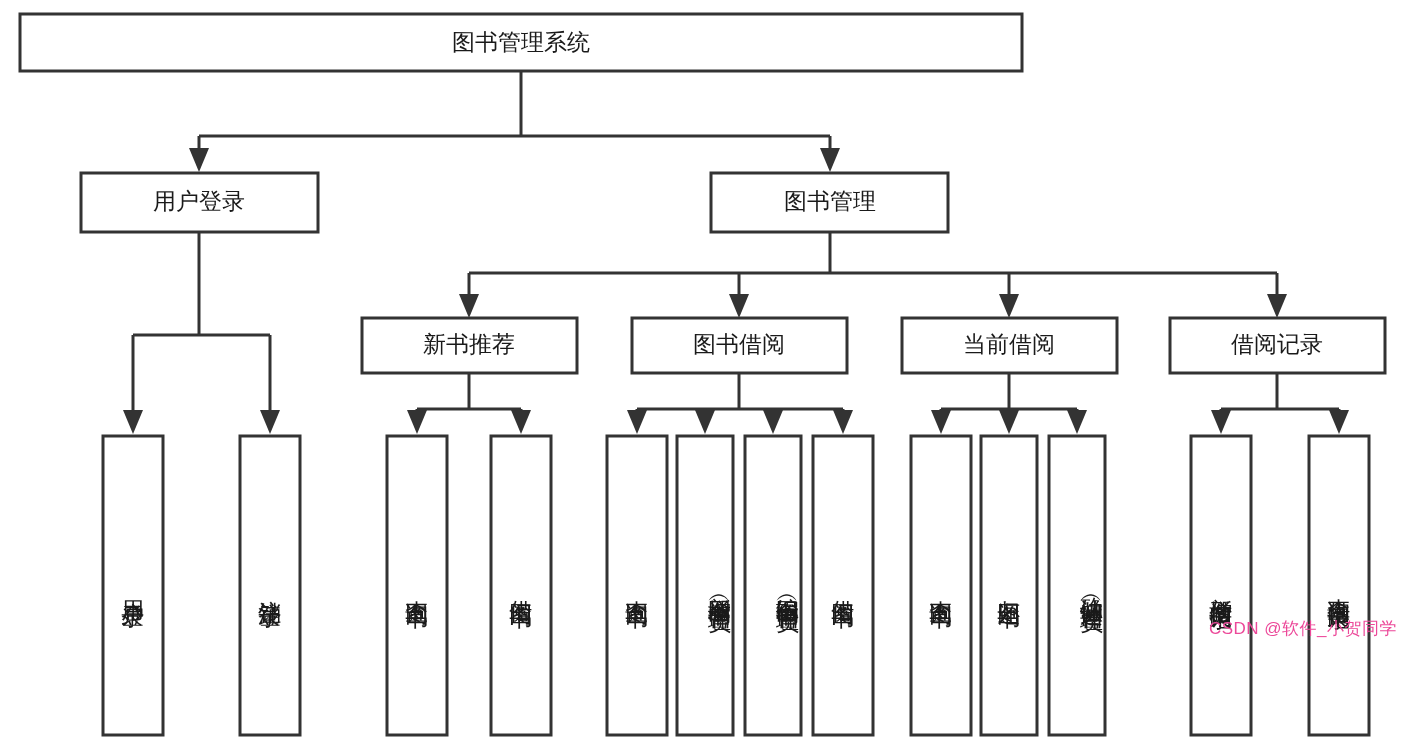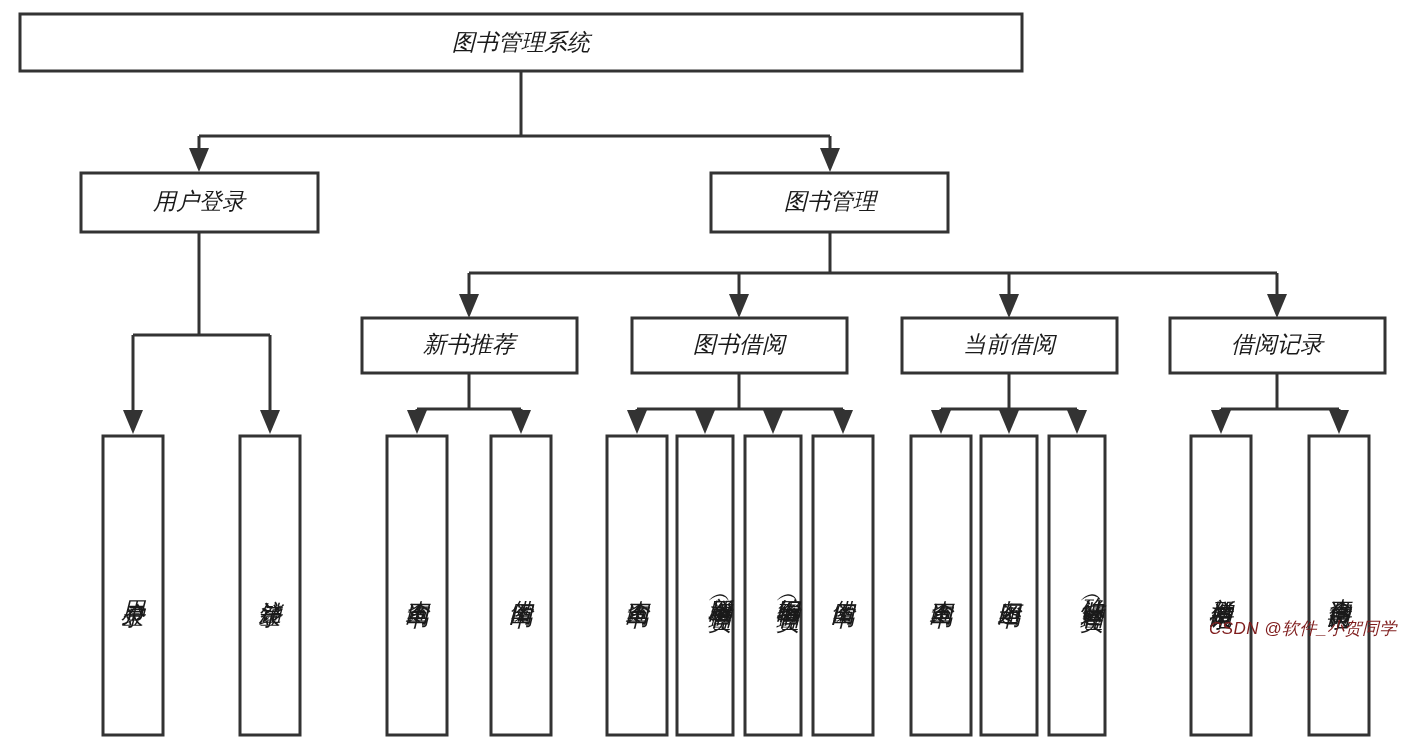--- a/index.html
+++ b/index.html
@@ -11,21 +11,20 @@
     width: 1405px;
     height: 747px;
     font-family: "Liberation Sans", "DejaVu Sans", sans-serif;
     overflow: hidden;
   }
   #diagram-root {
     position: relative;
     width: 1405px;
     height: 646px;
     background: #ffffff;
-    font-style: italic;
   }
   svg.flow {
     position: absolute;
     left: 0;
     top: 0;
     width: 1405px;
     height: 747px;
     display: block;
   }
   .node-box {
@@ -64,21 +63,21 @@
     justify-content: center;
     white-space: nowrap;
     pointer-events: none;
   }
   .watermark {
     position: absolute;
     right: 8px;
     bottom: 6px;
     font-family: "Liberation Sans", "DejaVu Sans", sans-serif;
     font-size: 17px;
-    color: #7f1d1d;
+    color: #ec4899;
     letter-spacing: 0.5px;
     white-space: nowrap;
   }
 </style>
 </head>
 <body>
 
 <div id="diagram-root">
 
   <svg class="flow" viewBox="0 0 1405 747" xmlns="http://www.w3.org/2000/svg">

